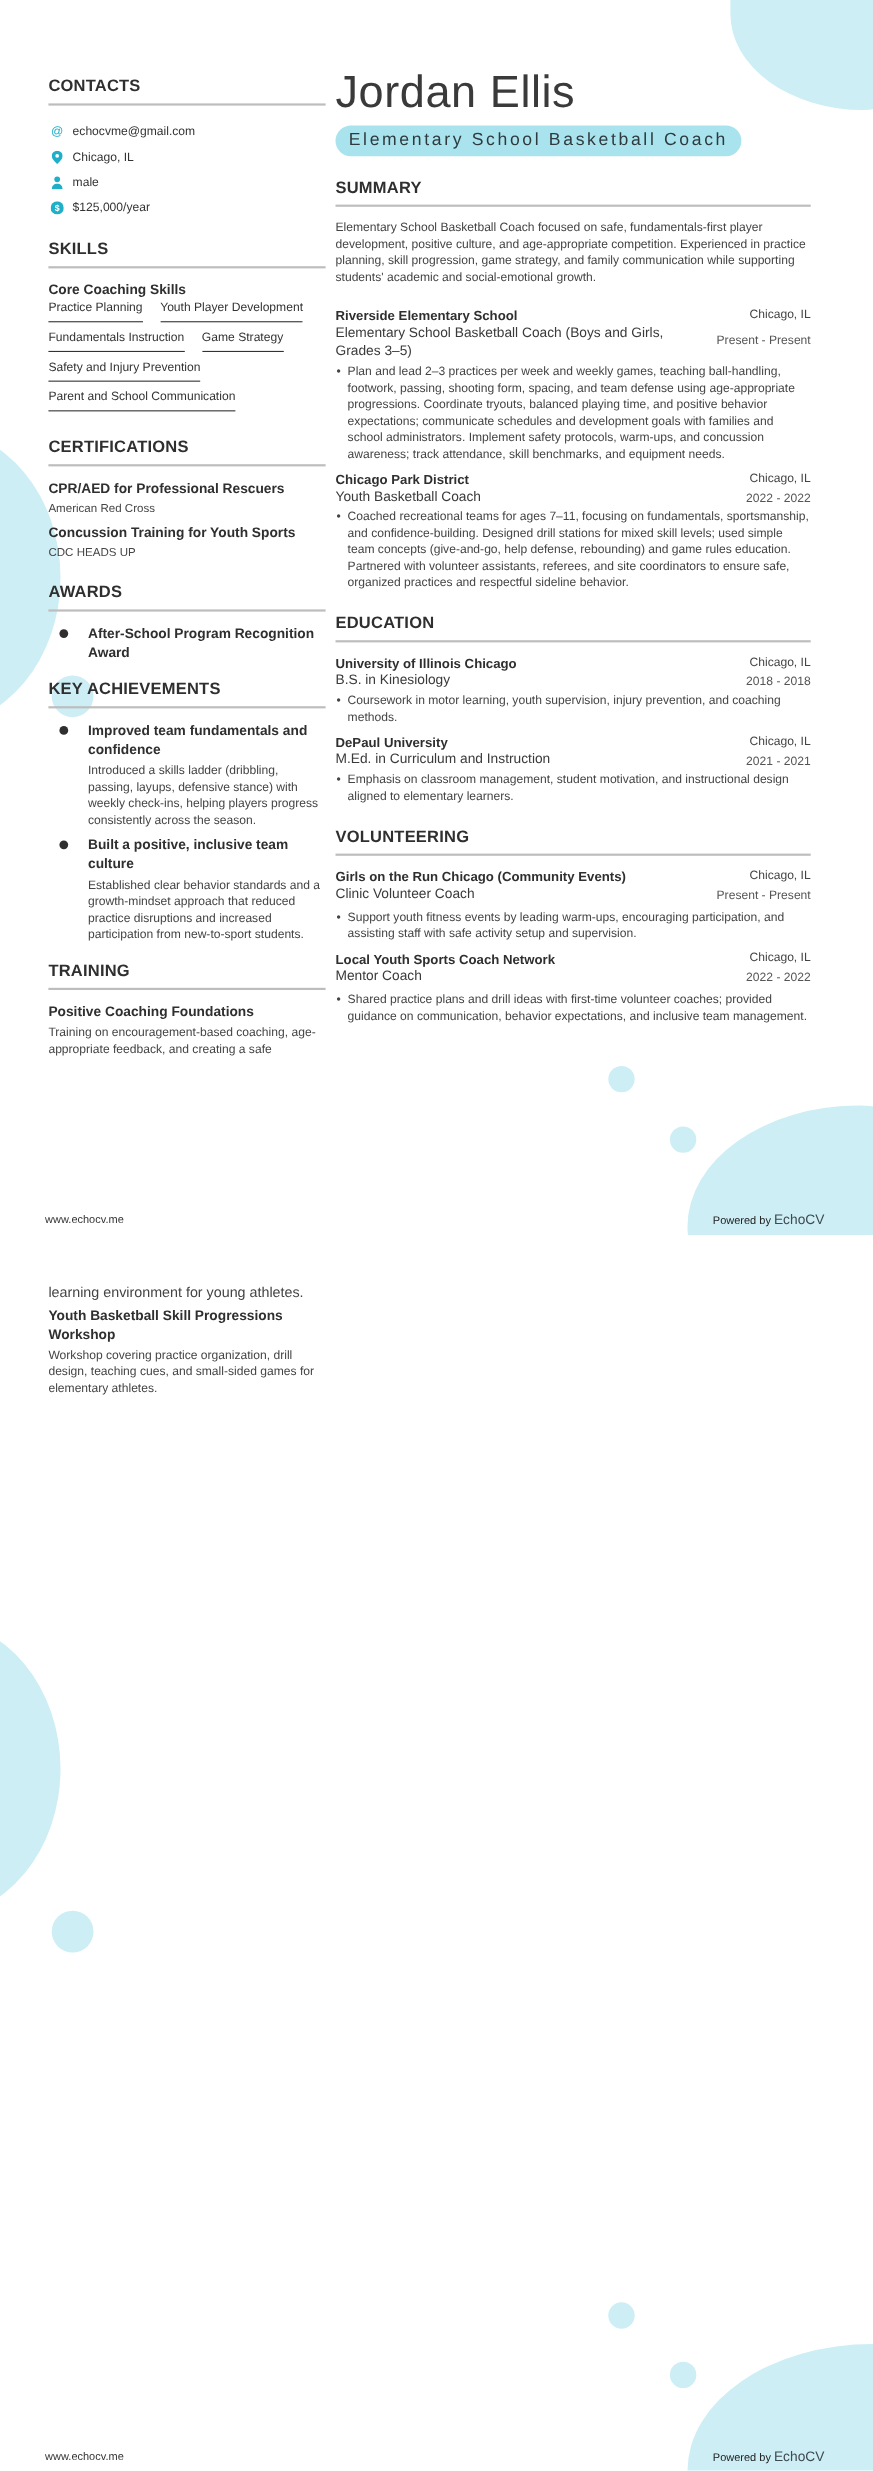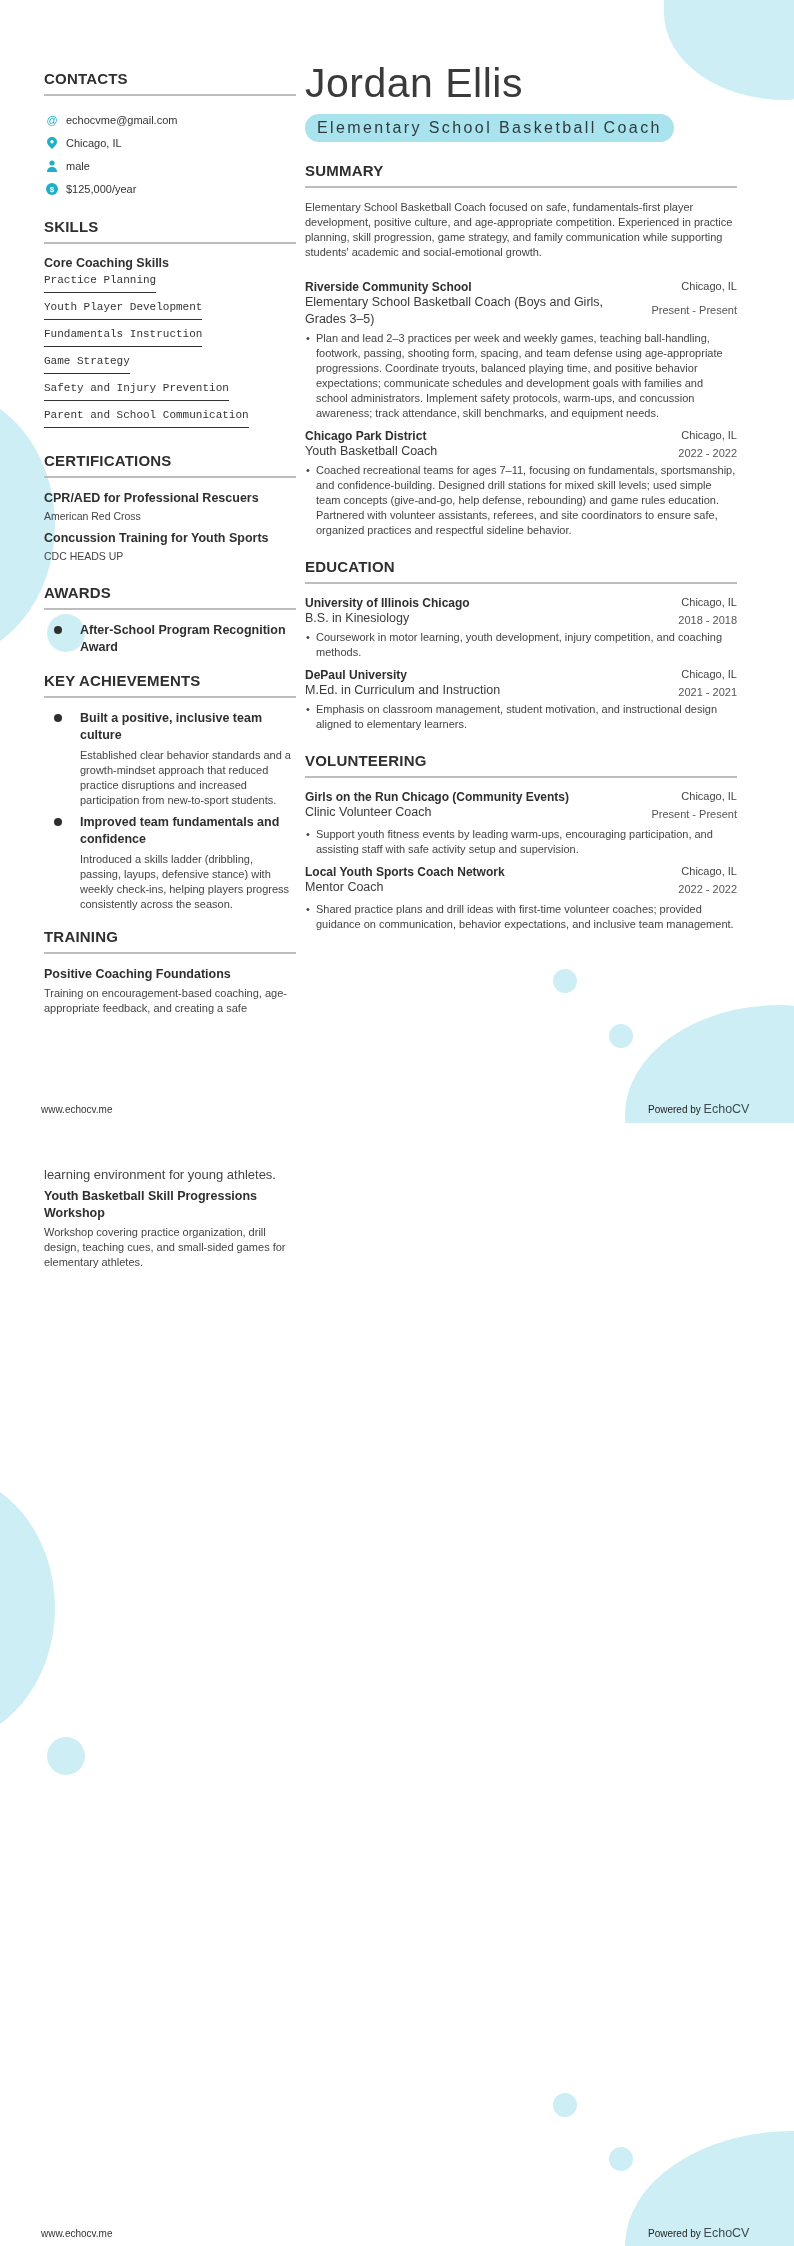--- a/index.html
+++ b/index.html
@@ -7,21 +7,21 @@
   .page { position: relative; width: 794px; height: 1123px; overflow: hidden; background: #fff; }
   .blob { position: absolute; background: #cdeef5; z-index: 0; }
   .content { position: absolute; z-index: 1; }
   .left { left: 44px; width: 252px; }
   .right { left: 305px; width: 432px; }
   .sec-title { font-weight: bold; font-size: 15px; color: #2f2f2f; letter-spacing: 0.2px; padding-bottom: 7px; border-bottom: 2px solid #bdbdbd; margin-bottom: 12px; }
   .contact-row { display: flex; align-items: center; font-size: 11px; color: #333; height: 23px; }
   .contact-row .ic { width: 12px; height: 12px; margin: 0 8px 0 2px; display: inline-flex; align-items: center; justify-content: center; color: #1fb0c9; font-size: 10px; font-weight: bold; }
   .skill-group { font-weight: bold; font-size: 12.5px; color: #2f2f2f; margin-bottom: 4px; }
   .tags { display: flex; flex-wrap: wrap; column-gap: 16px; }
-  .tag { font-size: 11px; color: #333; padding-bottom: 6px; border-bottom: 1.5px solid #333; margin-bottom: 8px; font-family: Liberation Mono, monospace; }
+  .tag { font-size: 11px; color: #333; padding-bottom: 6px; border-bottom: 1.5px solid #333; margin-bottom: 8px; }
   .item-title { font-weight: bold; font-size: 12.5px; color: #2f2f2f; line-height: 17px; }
   .item-sub { font-size: 10.5px; color: #444; margin: 3px 0 8px; }
   .bul { display: flex; margin-bottom: 6px; }
   .bul .dot { width: 8px; height: 8px; border-radius: 50%; background: #2f2f2f; margin: 4px 18px 0 10px; flex: none; }
   .bul .txt { flex: 1; }
   .bul .desc { font-size: 11px; color: #444; line-height: 15px; margin-top: 4px; }
   .name { font-size: 41px; color: #3a3a3a; line-height: 46px; letter-spacing: 0.5px; }
   .pill { display: inline-block; background: #a9e4ee; border-radius: 15px; padding: 5px 12px; font-size: 16px; letter-spacing: 2.4px; color: #2f3a3f; margin-top: 8px; }
   .summary { font-size: 11px; line-height: 15px; color: #444; }
   .entry { margin-bottom: 8px; }
@@ -113,29 +113,29 @@
           <div class="item-title">After-School Program Recognition Award</div>
         </div>
       </div>
     </section>
 
     <section style="margin-top:16px;">
       <div class="sec-title">KEY ACHIEVEMENTS</div>
       <div class="bul">
         <span class="dot"></span>
         <div class="txt">
-          <div class="item-title">Built a positive, inclusive team culture</div>
-          <div class="desc">Established clear behavior standards and a growth-mindset approach that reduced practice disruptions and increased participation from new-to-sport students.</div>
+          <div class="item-title">Improved team fundamentals and confidence</div>
+          <div class="desc">Introduced a skills ladder (dribbling, passing, layups, defensive stance) with weekly check-ins, helping players progress consistently across the season.</div>
         </div>
       </div>
       <div class="bul">
         <span class="dot"></span>
         <div class="txt">
-          <div class="item-title">Improved team fundamentals and confidence</div>
-          <div class="desc">Introduced a skills ladder (dribbling, passing, layups, defensive stance) with weekly check-ins, helping players progress consistently across the season.</div>
+          <div class="item-title">Built a positive, inclusive team culture</div>
+          <div class="desc">Established clear behavior standards and a growth-mindset approach that reduced practice disruptions and increased participation from new-to-sport students.</div>
         </div>
       </div>
     </section>
 
     <section style="margin-top:16px;">
       <div class="sec-title">TRAINING</div>
       <div class="item-title">Positive Coaching Foundations</div>
       <div class="desc" style="font-size:11px;color:#444;line-height:15px;margin-top:3px;">Training on encouragement-based coaching, age-appropriate feedback, and creating a safe</div>
     </section>
   </div>
@@ -145,21 +145,21 @@
     <div class="pill">Elementary School Basketball Coach</div>
 
     <section style="margin-top:20px;">
       <div class="sec-title">SUMMARY</div>
       <div class="summary">Elementary School Basketball Coach focused on safe, fundamentals-first player development, positive culture, and age-appropriate competition. Experienced in practice planning, skill progression, game strategy, and family communication while supporting students' academic and social-emotional growth.</div>
     </section>
 
     <section style="margin-top:20px;">
       <div class="entry">
         <div class="row">
-            <span class="org">Riverside Community School</span>
+            <span class="org">Riverside Elementary School</span>
             <span class="loc">Chicago, IL</span>
           </div>
         <div class="row">
             <span class="role">Elementary School Basketball Coach (Boys and Girls, Grades 3–5)</span>
             <span class="dates" style="padding-top:10px;">Present - Present</span>
           </div>
         <div class="bl">
             <span class="b">•</span>
             <span>Plan and lead 2–3 practices per week and weekly games, teaching ball-handling, footwork, passing, shooting form, spacing, and team defense using age-appropriate progressions. Coordinate tryouts, balanced playing time, and positive behavior expectations; communicate schedules and development goals with families and school administrators. Implement safety protocols, warm-ups, and concussion awareness; track attendance, skill benchmarks, and equipment needs.</span>
           </div>
@@ -186,21 +186,21 @@
         <div class="row">
             <span class="org">University of Illinois Chicago</span>
             <span class="loc">Chicago, IL</span>
           </div>
         <div class="row">
             <span class="role">B.S. in Kinesiology</span>
             <span class="dates">2018 - 2018</span>
           </div>
         <div class="bl">
             <span class="b">•</span>
-            <span>Coursework in motor learning, youth development, injury competition, and coaching methods.</span>
+            <span>Coursework in motor learning, youth supervision, injury prevention, and coaching methods.</span>
           </div>
       </div>
       <div class="entry">
         <div class="row">
             <span class="org">DePaul University</span>
             <span class="loc">Chicago, IL</span>
           </div>
         <div class="row">
             <span class="role">M.Ed. in Curriculum and Instruction</span>
             <span class="dates">2021 - 2021</span>

